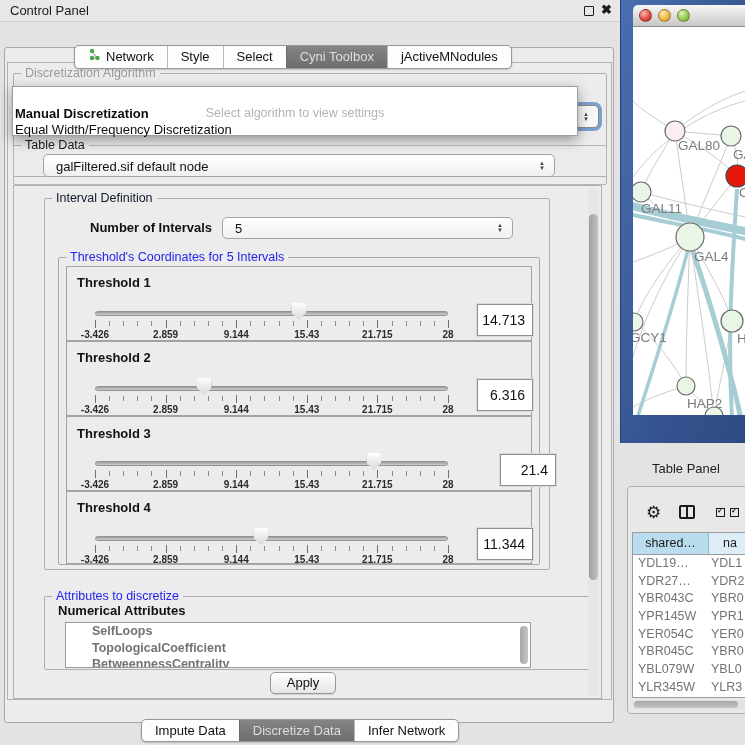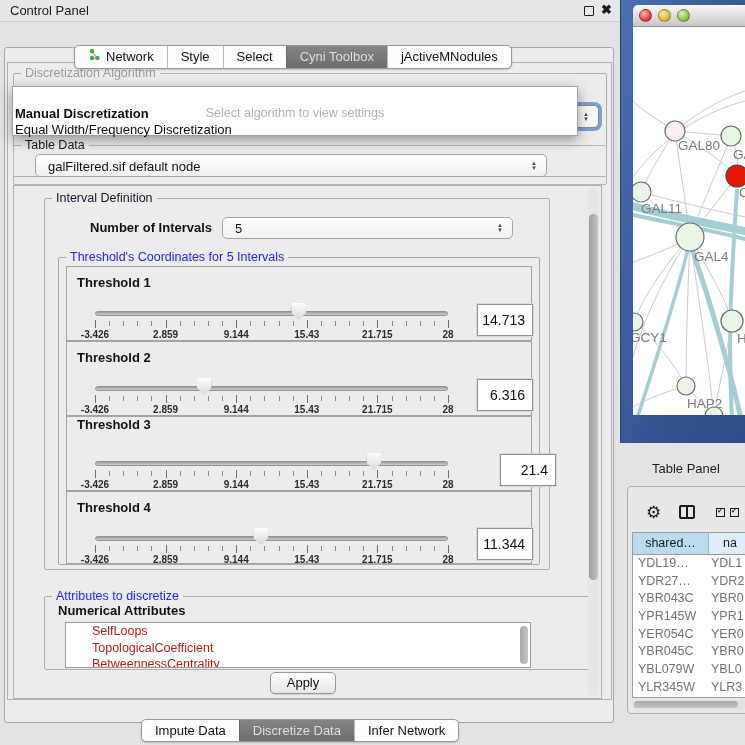--- a/index.html
+++ b/index.html
@@ -58,21 +58,21 @@
   .track { position:absolute; left:0; top:4px; width:353px; height:5px; border-radius:3px; background:linear-gradient(#9d9d9d,#cfcfcf); border:1px solid #939393; }
   .ticks-minor { position:absolute; left:0; top:14px; width:355px; height:5px; background:repeating-linear-gradient(to right,#8a8a8a 0,#8a8a8a 1px,transparent 1px,transparent 14.12px); }
   .ticks-major { position:absolute; left:0; top:13px; width:355px; height:8px; background:repeating-linear-gradient(to right,#6f6f6f 0,#6f6f6f 1px,transparent 1px,transparent 70.6px); }
   .tick-lb { position:absolute; top:22px; transform:translateX(-50%); font-size:10px; font-weight:bold; color:#2b2b2b; white-space:nowrap; }
   .t0{left:0%}.t1{left:20%}.t2{left:40%}.t3{left:60%}.t4{left:80%}.t5{left:100%}
   .handle { position:absolute; top:-4px; width:15px; height:17px; transform:translateX(-50%); background:linear-gradient(#fefefe,#d8d8d8); clip-path:polygon(8% 0,92% 0,100% 12%,100% 58%,50% 100%,0 58%,0 12%); filter:drop-shadow(0 1px 1px rgba(0,0,0,.45)); }
   .valbox { position:absolute; left:410px; width:56px; height:32px; background:#ffffff; border:1px solid #8f8f8f; box-shadow:0 0 0 1px #d9d9d9; font-size:14px; color:#111; text-align:right; line-height:30px; padding-right:7px; }
 
   
   .listbox { position:absolute; background:#ffffff; border:1px solid #9a9a9a; overflow:hidden; }
-  .listbox .li { font-size:12.5px; color:#b91c1c; padding-left:26px; line-height:16.5px; white-space:nowrap; }
+  .listbox .li { font-size:12.5px; color:#737373; padding-left:26px; line-height:16.5px; white-space:nowrap;font-weight:bold; }
   .list-sb { position:absolute; right:2px; top:3px; width:8px; height:38px; border-radius:4px; background:linear-gradient(to right,#a8a8a8,#c6c6c6); }
 
   .apply-btn { position:absolute; left:256px; top:486px; width:66px; height:22px; background:linear-gradient(#ffffff,#e6e6e6); border:1px solid #979797; border-radius:5px; font-size:13px; color:#111; text-align:center; line-height:20px; box-shadow:0 1px 1px rgba(0,0,0,.12); }
 
   
   .net-frame { left:620px; top:0; width:125px; height:443px; background:linear-gradient(105deg,#4a6fae 0%,#35548f 60%,#2e4b84 100%); border-left:1px solid #23407a; }
   .net-titlebar { left:633px; top:5px; width:112px; height:22px; background:linear-gradient(#f8f8f8,#c7c7c7); border-bottom:1px solid #8f8f8f; border-top-left-radius:5px; }
   .light { position:absolute; top:4px; width:13px; height:13px; border-radius:50%; border:1px solid rgba(0,0,0,.3); }
   .light.red { left:6px; background:radial-gradient(circle at 35% 30%, #ffb9ad, #e2453c 60%, #ad2018); }
   .light.yellow { left:25px; background:radial-gradient(circle at 35% 30%, #ffeab0, #eab33c 60%, #bb8a17); }
@@ -146,21 +146,21 @@
       <div class="focus-ring" style="left:12px; top:31px; width:573px; height:23px;">
         <span class="updown">
             <span>▲</span>
             <span>▼</span>
           </span>
       </div>
     </div>
 
     <div class="group" style="left:5px; top:82px; width:594px; height:40px; border-color:#b6b6b6;">
       <span class="legend black">Table Data</span>
-      <div class="combo" style="left:21px; top:8px; width:512px; height:23px;">
+      <div class="combo" style="left:29px; top:8px; width:512px; height:23px;">
         <span class="cval">galFiltered.sif default node</span>
         <span class="updown">
             <span>▲</span>
             <span>▼</span>
           </span>
       </div>
     </div>
 
     <div class="abs scrollbox">
 
@@ -207,21 +207,21 @@
               <span class="tick-lb t2">9.144</span>
               <span class="tick-lb t3">15.43</span>
               <span class="tick-lb t4">21.715</span>
               <span class="tick-lb t5">28</span>
               <div class="handle" style="left: 31%;"></div>
             </div>
             <div class="valbox" style="top:37px;">6.316</div>
           </div>
 
           <div class="threshold-panel" style="top:158px; height:75px;">
-            <span class="lbl-bold" style="left:10px; top:0;">Threshold 3</span>
+            <span class="lbl-bold" style="left:10px; top:9px;">Threshold 3</span>
             <div class="slider">
               <div class="track"></div>
               <div class="ticks-minor"></div>
               <div class="ticks-major"></div>
               <span class="tick-lb t0">-3.426</span>
               <span class="tick-lb t1">2.859</span>
               <span class="tick-lb t2">9.144</span>
               <span class="tick-lb t3">15.43</span>
               <span class="tick-lb t4">21.715</span>
               <span class="tick-lb t5">28</span>

